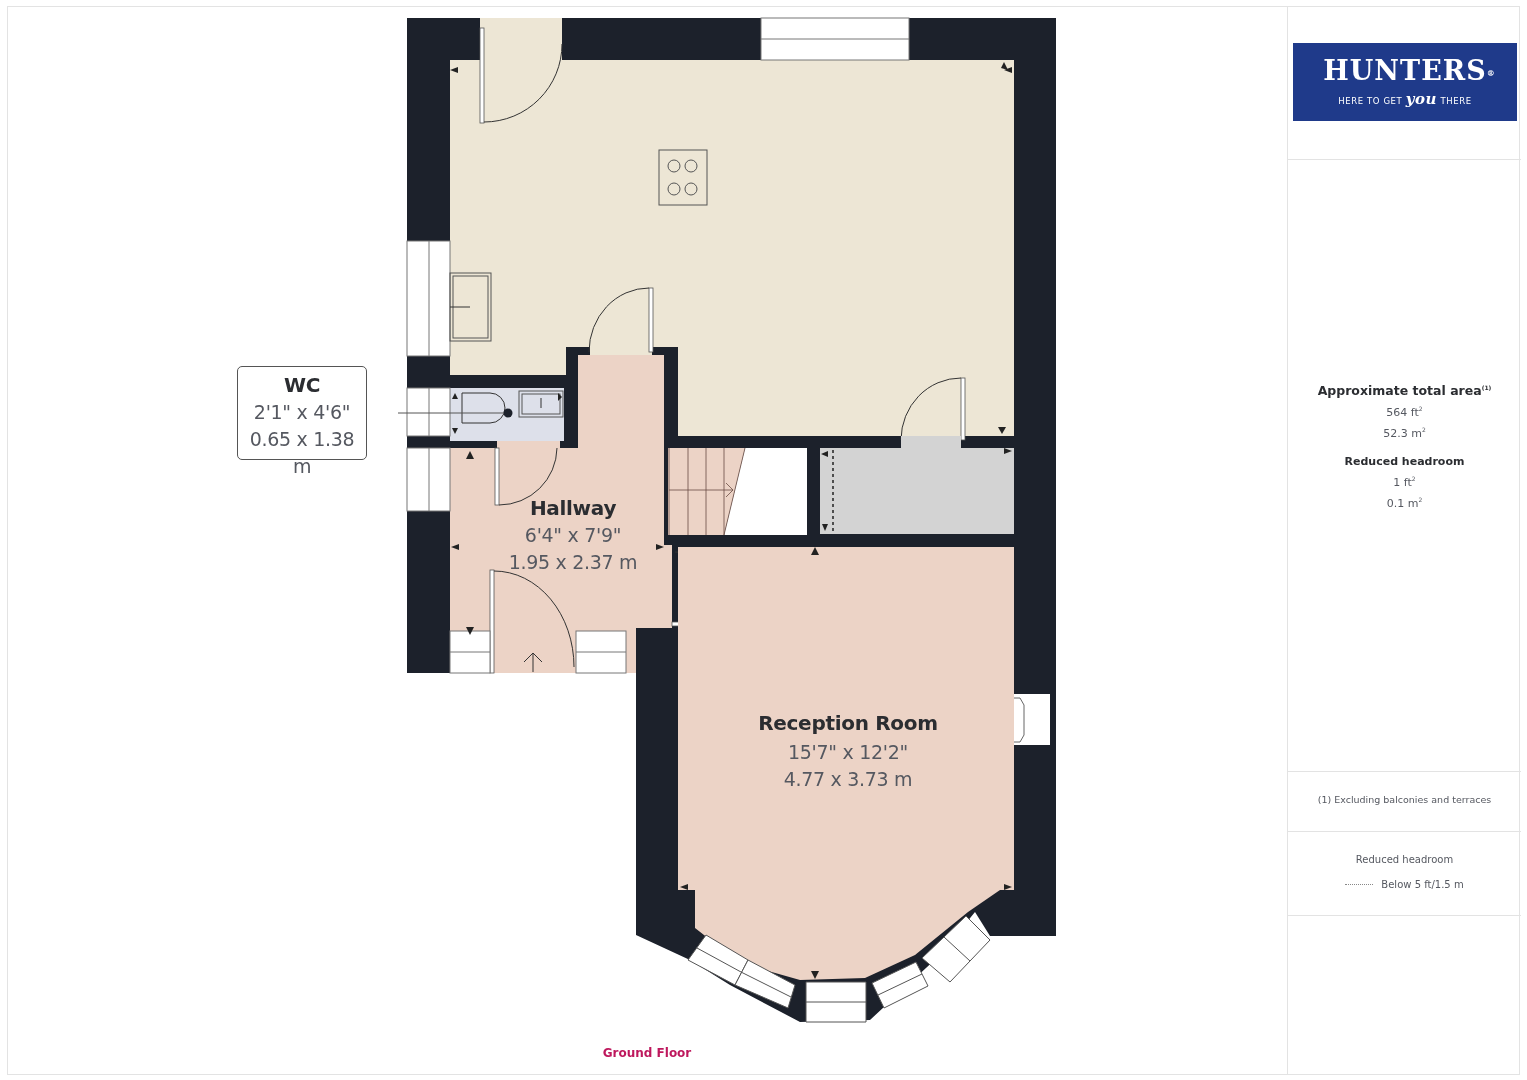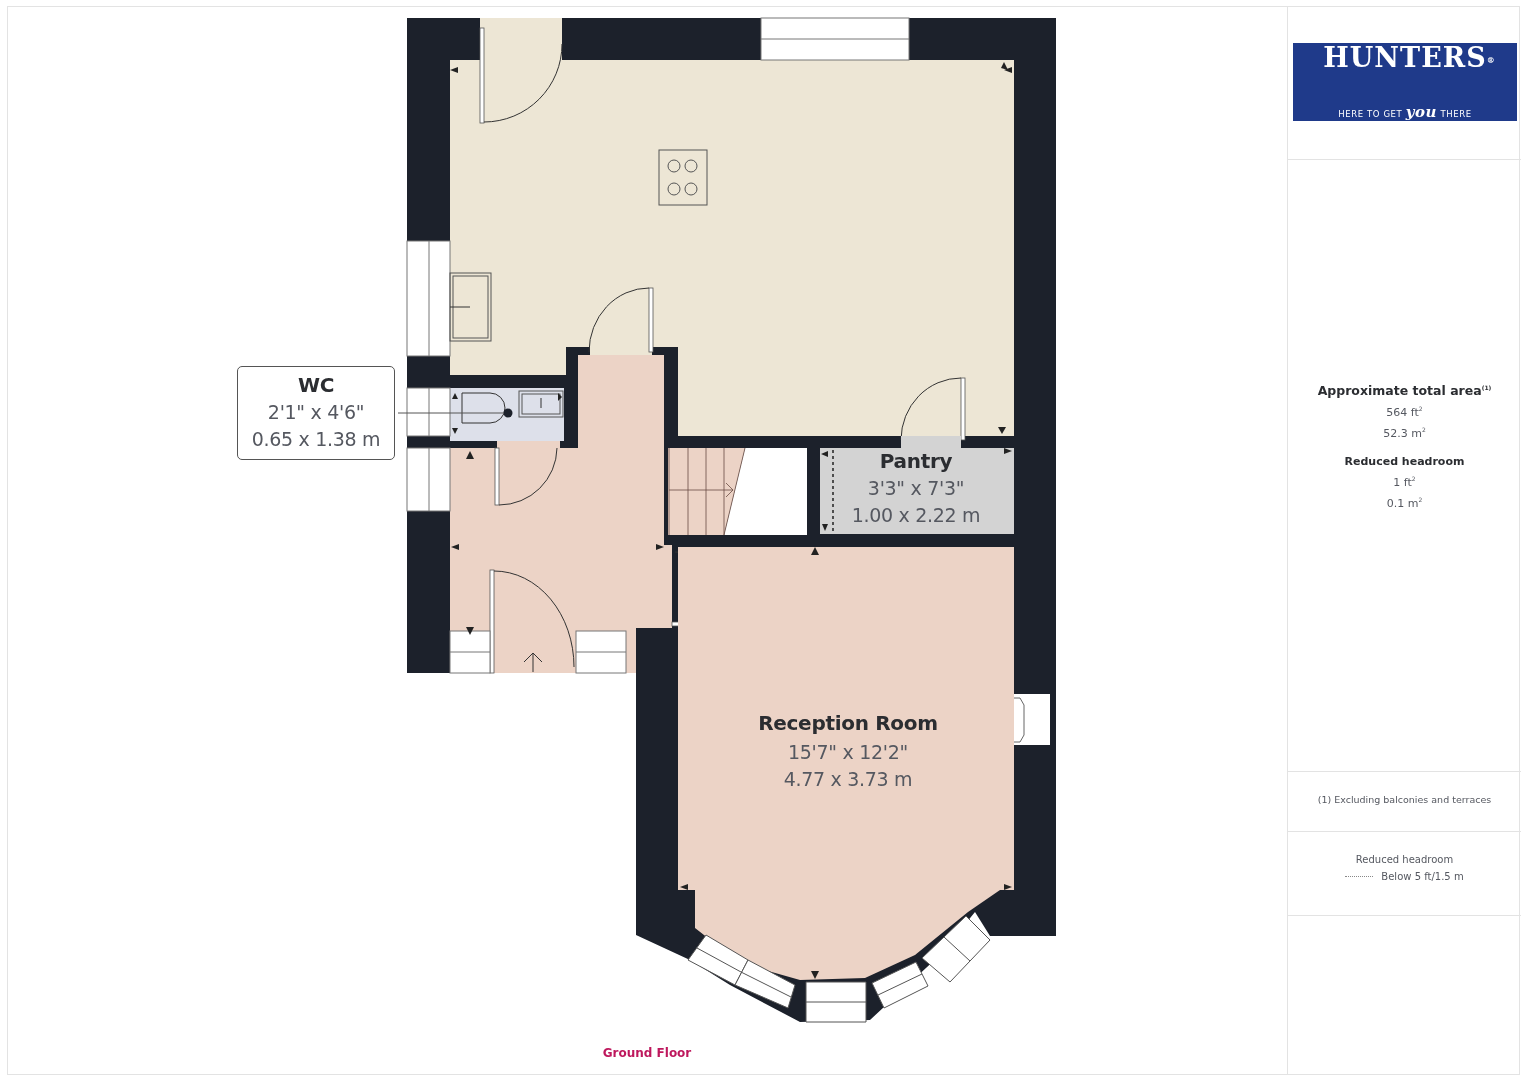--- a/index.html
+++ b/index.html
@@ -7,44 +7,44 @@
   body { position: relative; font-family: "DejaVu Sans", sans-serif; color: #1d1f24; }
 
   .frame { position: absolute; left: 7px; top: 6px; width: 1513px; height: 1069px; border: 1px solid #e3e3e3; }
   .plan-area { position: absolute; left: 0; top: 0; width: 1280px; height: 1080px; }
   .plan-svg { position: absolute; left: 0; top: 0; }
 
   .room-label { position: absolute; text-align: center; transform: translateX(-50%); white-space: nowrap; }
   .room-name { font-family: "DejaVu Sans", sans-serif; font-weight: bold; font-size: 20px; color: #2b2d31; letter-spacing: -0.3px; }
   .room-dim { font-family: "DejaVu Sans", sans-serif; font-size: 19px; color: #555860; line-height: 27px; letter-spacing: -0.3px; }
 
-  .wc-callout { position: absolute; left: 237px; top: 366px; width: 158px; height: 94px; border: 1px solid #555; border-radius: 5px; background: #fff; text-align: center; padding-top: 4px; }
+  .wc-callout { position: absolute; left: 237px; top: 366px; width: 130px; height: 94px; border: 1px solid #555; border-radius: 5px; background: #fff; text-align: center; padding-top: 4px; }
   .wc-callout .room-name { font-size: 20px; line-height: 28px; }
   .wc-callout .room-dim { font-size: 19px; line-height: 27px; }
 
   .floor-label { position: absolute; left: 647px; top: 1046px; transform: translateX(-50%); font-weight: bold; font-size: 12px; color: #be185d; }
 
   .side { position: absolute; left: 1287px; top: 6px; width: 233px; height: 1069px; border-left: 1px solid #e3e3e3; }
   .side-section { position: absolute; left: 0; width: 233px; border-bottom: 1px solid #e3e3e3; text-align: center; }
 
-  .logo { position: absolute; left: 5px; top: 37px; width: 224px; height: 78px; background: #1f3a8a; display: flex; flex-direction: column; align-items: center; justify-content: space-between; }
+  .logo { position: absolute; left: 5px; top: 37px; width: 224px; height: 78px; background: #1f3a8a; display: flex; flex-direction: column; align-items: center; justify-content: center; }
   .logo-word { font-family: "DejaVu Serif", serif; font-weight: bold; color: #ffffff; font-size: 27px; letter-spacing: 1px; line-height: 30px; position: relative; }
   .logo-word sup { font-size: 8px; position: absolute; right: -9px; top: 2px; }
   .logo-tag { font-family: "DejaVu Sans", sans-serif; color: #ffffff; font-size: 8.5px; letter-spacing: 0.6px; margin-top: 4px; }
   .logo-tag i { font-family: "DejaVu Serif", serif; font-style: italic; font-weight: bold; font-size: 15px; }
 
   .area-title { font-weight: bold; font-size: 12.5px; color: #2b2d31; margin-top: 0; }
   .area-title sup { font-size: 6px; }
   .area-val { font-size: 11px; color: #555860; margin-top: 7px; }
   .area-val sup { font-size: 6px; }
   .head-title { font-weight: bold; font-size: 11px; color: #2b2d31; margin-top: 16px; }
 
   .note { font-size: 9.5px; color: #555860; }
   .legend-title { font-size: 10px; color: #555860; }
-  .legend-row { margin-top: 6px; font-size: 10px; color: #555860; display: flex; justify-content: center; align-items: center; gap: 8px; }
+  .legend-row { margin-top: 14px; font-size: 10px; color: #555860; display: flex; justify-content: center; align-items: center; gap: 8px; }
   .dotted { display: inline-block; width: 28px; border-top: 1px dotted #888; }
   .disclaimer { font-size: 9.5px; color: #666a70; line-height: 15.3px; padding: 0 14px; }
   .brand { font-size: 10.5px; color: #2b2d31; margin-top: 14px; letter-spacing: 0.2px; }
   .brand b { font-weight: bold; }
 </style>
 </head>
 <body>
 
 <div class="frame"></div>
 
@@ -200,26 +200,26 @@
       </g>
 
       <polygon points="811,555 815,547 819,555" fill="#222"></polygon>
       <polygon points="811,971 815,979 819,971" fill="#222"></polygon>
       <polygon points="680,887 688,884 688,890" fill="#222"></polygon>
       <polygon points="1012,887 1004,884 1004,890" fill="#222"></polygon>
     </g>
   </svg>
 
 
-  <div class="room-label" style="left:916px; top:449px;">
-    <div class="room-name">Pantry</div>
-    <div class="room-dim" style="margin-top:2px;">3'3" x 7'3"</div>
-    <div class="room-dim">1.00 x 2.22 m</div>
-  </div>
-
+
+  <div class="room-label" style="left:573px; top:496px;">
+    <div class="room-name">Hallway</div>
+    <div class="room-dim" style="margin-top:2px;">6'4" x 7'9"</div>
+    <div class="room-dim">1.95 x 2.37 m</div>
+  </div>
 
   <div class="room-label" style="left:848px; top:711px;">
     <div class="room-name">Reception Room</div>
     <div class="room-dim" style="margin-top:4px;">15'7" x 12'2"</div>
     <div class="room-dim">4.77 x 3.73 m</div>
   </div>
 
   <div class="wc-callout">
     <div class="room-name">WC</div>
     <div class="room-dim">2'1" x 4'6"</div>

